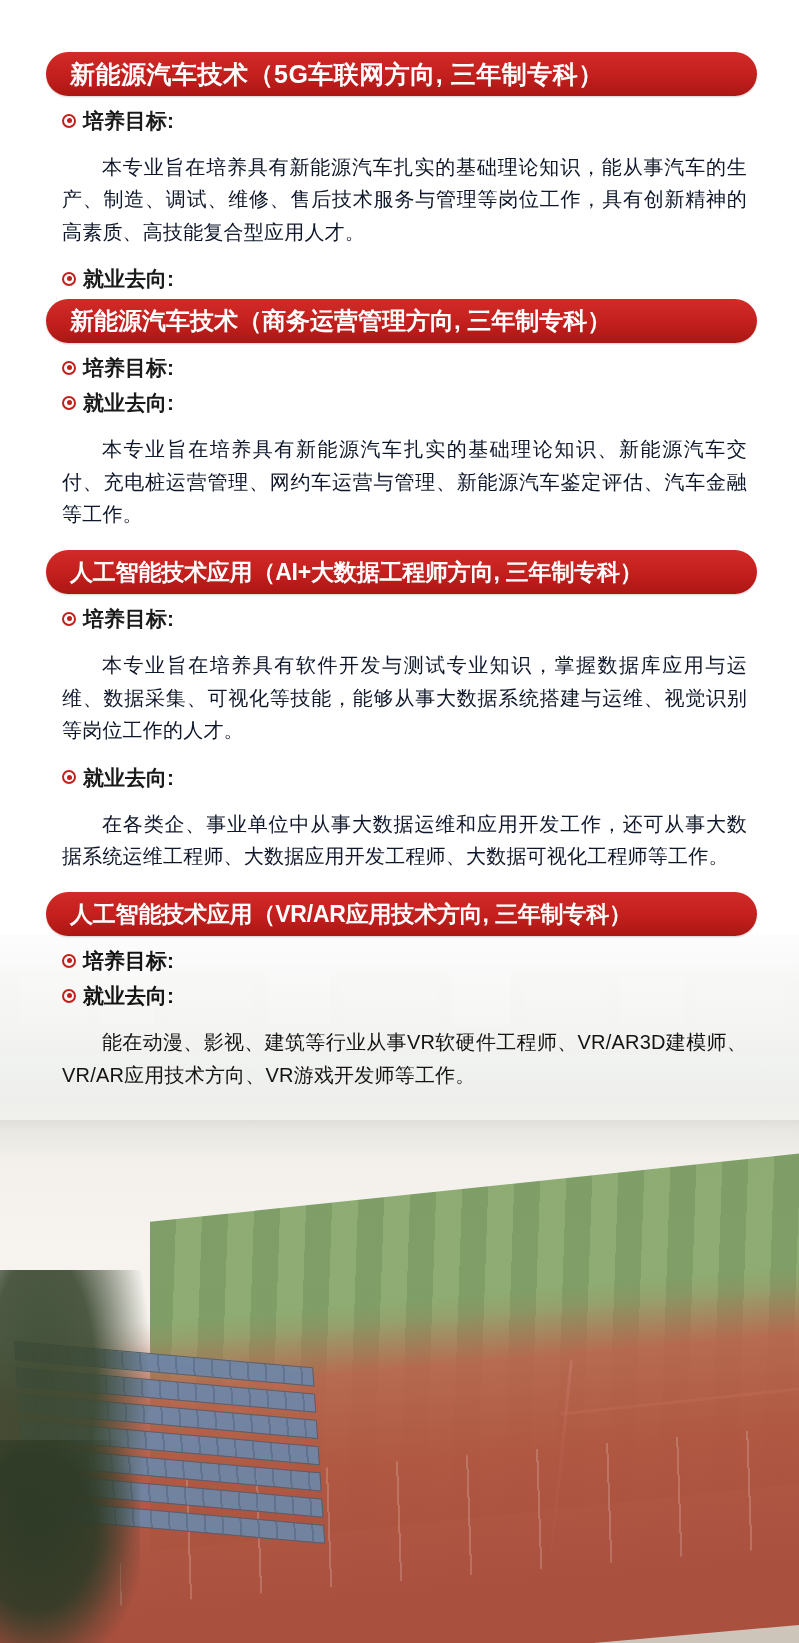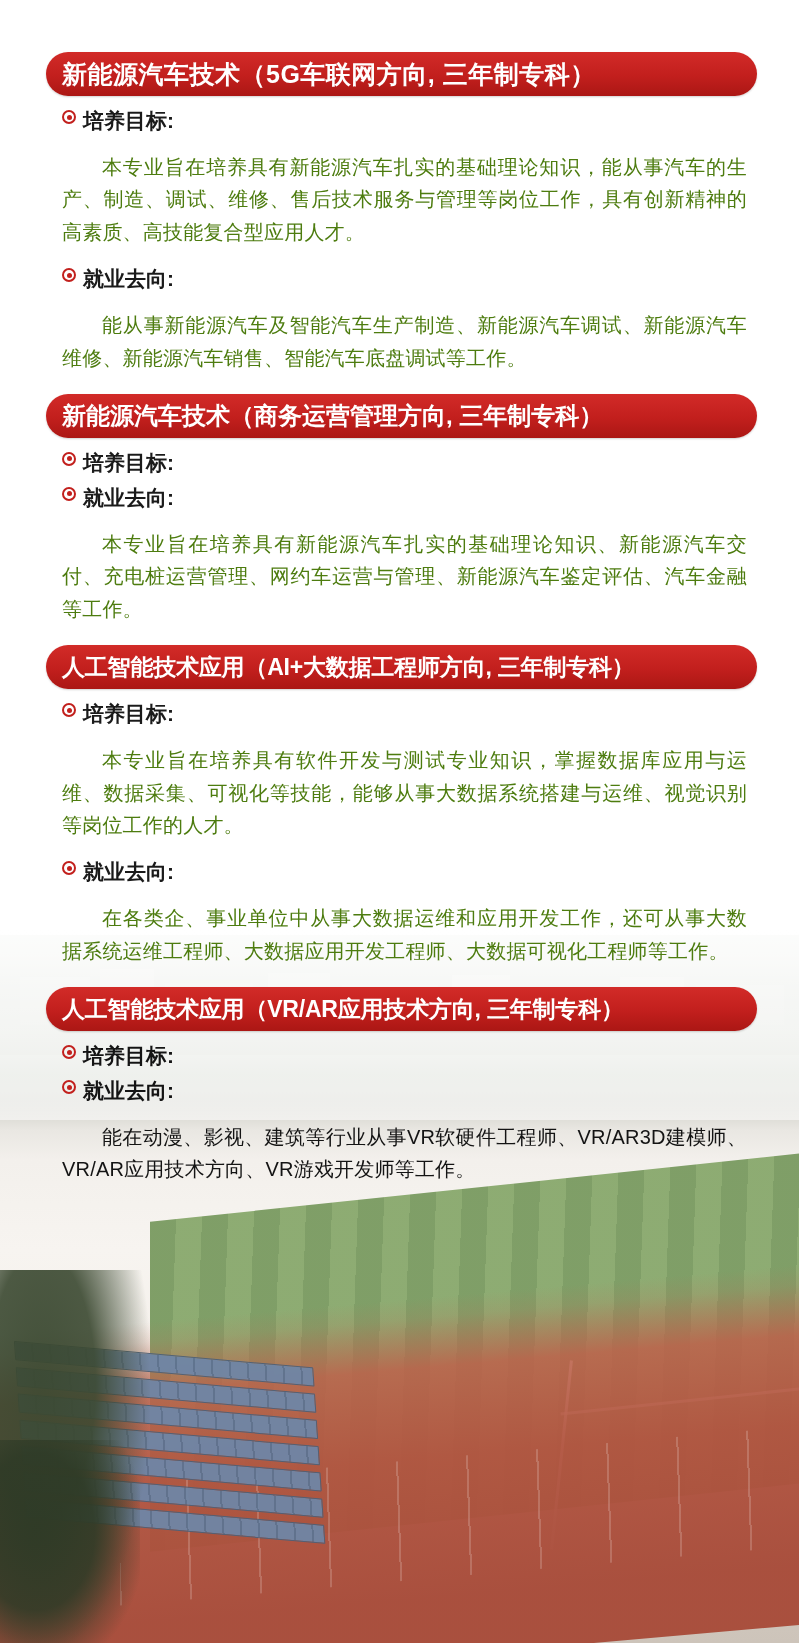--- a/index.html
+++ b/index.html
@@ -222,34 +222,34 @@
     border-radius: 22px;
     display: flex;
     align-items: center;
     box-shadow: 0 1px 2px rgba(0,0,0,0.18);
   }
   .banner-text {
     color: #ffffff;
     font-size: 25px;
     font-weight: bold;
     letter-spacing: 0.5px;
-    padding-left: 16px;
+    padding-left: 24px;
     white-space: nowrap;
     line-height: 1;
   }
   .banner.narrow .banner-text { font-size: 24px; letter-spacing: 0px; }
   .banner.narrower .banner-text { font-size: 23px; letter-spacing: -0.2px; text-align: center; }
 
   .section {
     margin: 14px 52px 0 62px;
   }
 
   .section-head {
     display: flex;
-    align-items: flex-start;
+    align-items: center;
     gap: 7px;
     margin-bottom: 6px;
   }
   .bullet-ring {
     width: 14px;
     height: 14px;
     border-radius: 50%;
     border: 2px solid #c2201d;
     box-sizing: border-box;
     display: flex;
@@ -264,21 +264,21 @@
     background: #c2201d;
   }
   .section-title {
     font-size: 21px;
     font-weight: bold;
     color: #1a1a1a;
     line-height: 1;
   }
   .section-body {
     font-size: 20px;
-    color: #4d7c0f;
+    color: #0f172a;
     line-height: 1.62;
     text-indent: 2em;
     text-align: justify;
     letter-spacing: 0.2px;
   }
 
   
   .program.on-photo .section-body,
   .program.on-photo .section-title {
     color: #141414;
@@ -335,21 +335,20 @@
         </div>
         <p class="section-body">本专业旨在培养具有新能源汽车扎实的基础理论知识，能从事汽车的生产、制造、调试、维修、售后技术服务与管理等岗位工作，具有创新精神的高素质、高技能复合型应用人才。</p>
       </div>
       <div class="section">
         <div class="section-head">
           <span class="bullet-ring">
               <span class="dot"></span>
             </span>
           <span class="section-title">就业去向:</span>
         </div>
-        <p class="section-body">能从事新能源汽车及智能汽车生产制造、新能源汽车调试、新能源汽车维修、新能源汽车销售、智能汽车底盘调试等工作。</p>
       </div>
     </div>
 
     <div class="program">
       <div class="banner narrow">
         <span class="banner-text">新能源汽车技术（商务运营管理方向, 三年制专科）</span>
       </div>
       <div class="section">
         <div class="section-head">
           <span class="bullet-ring">

